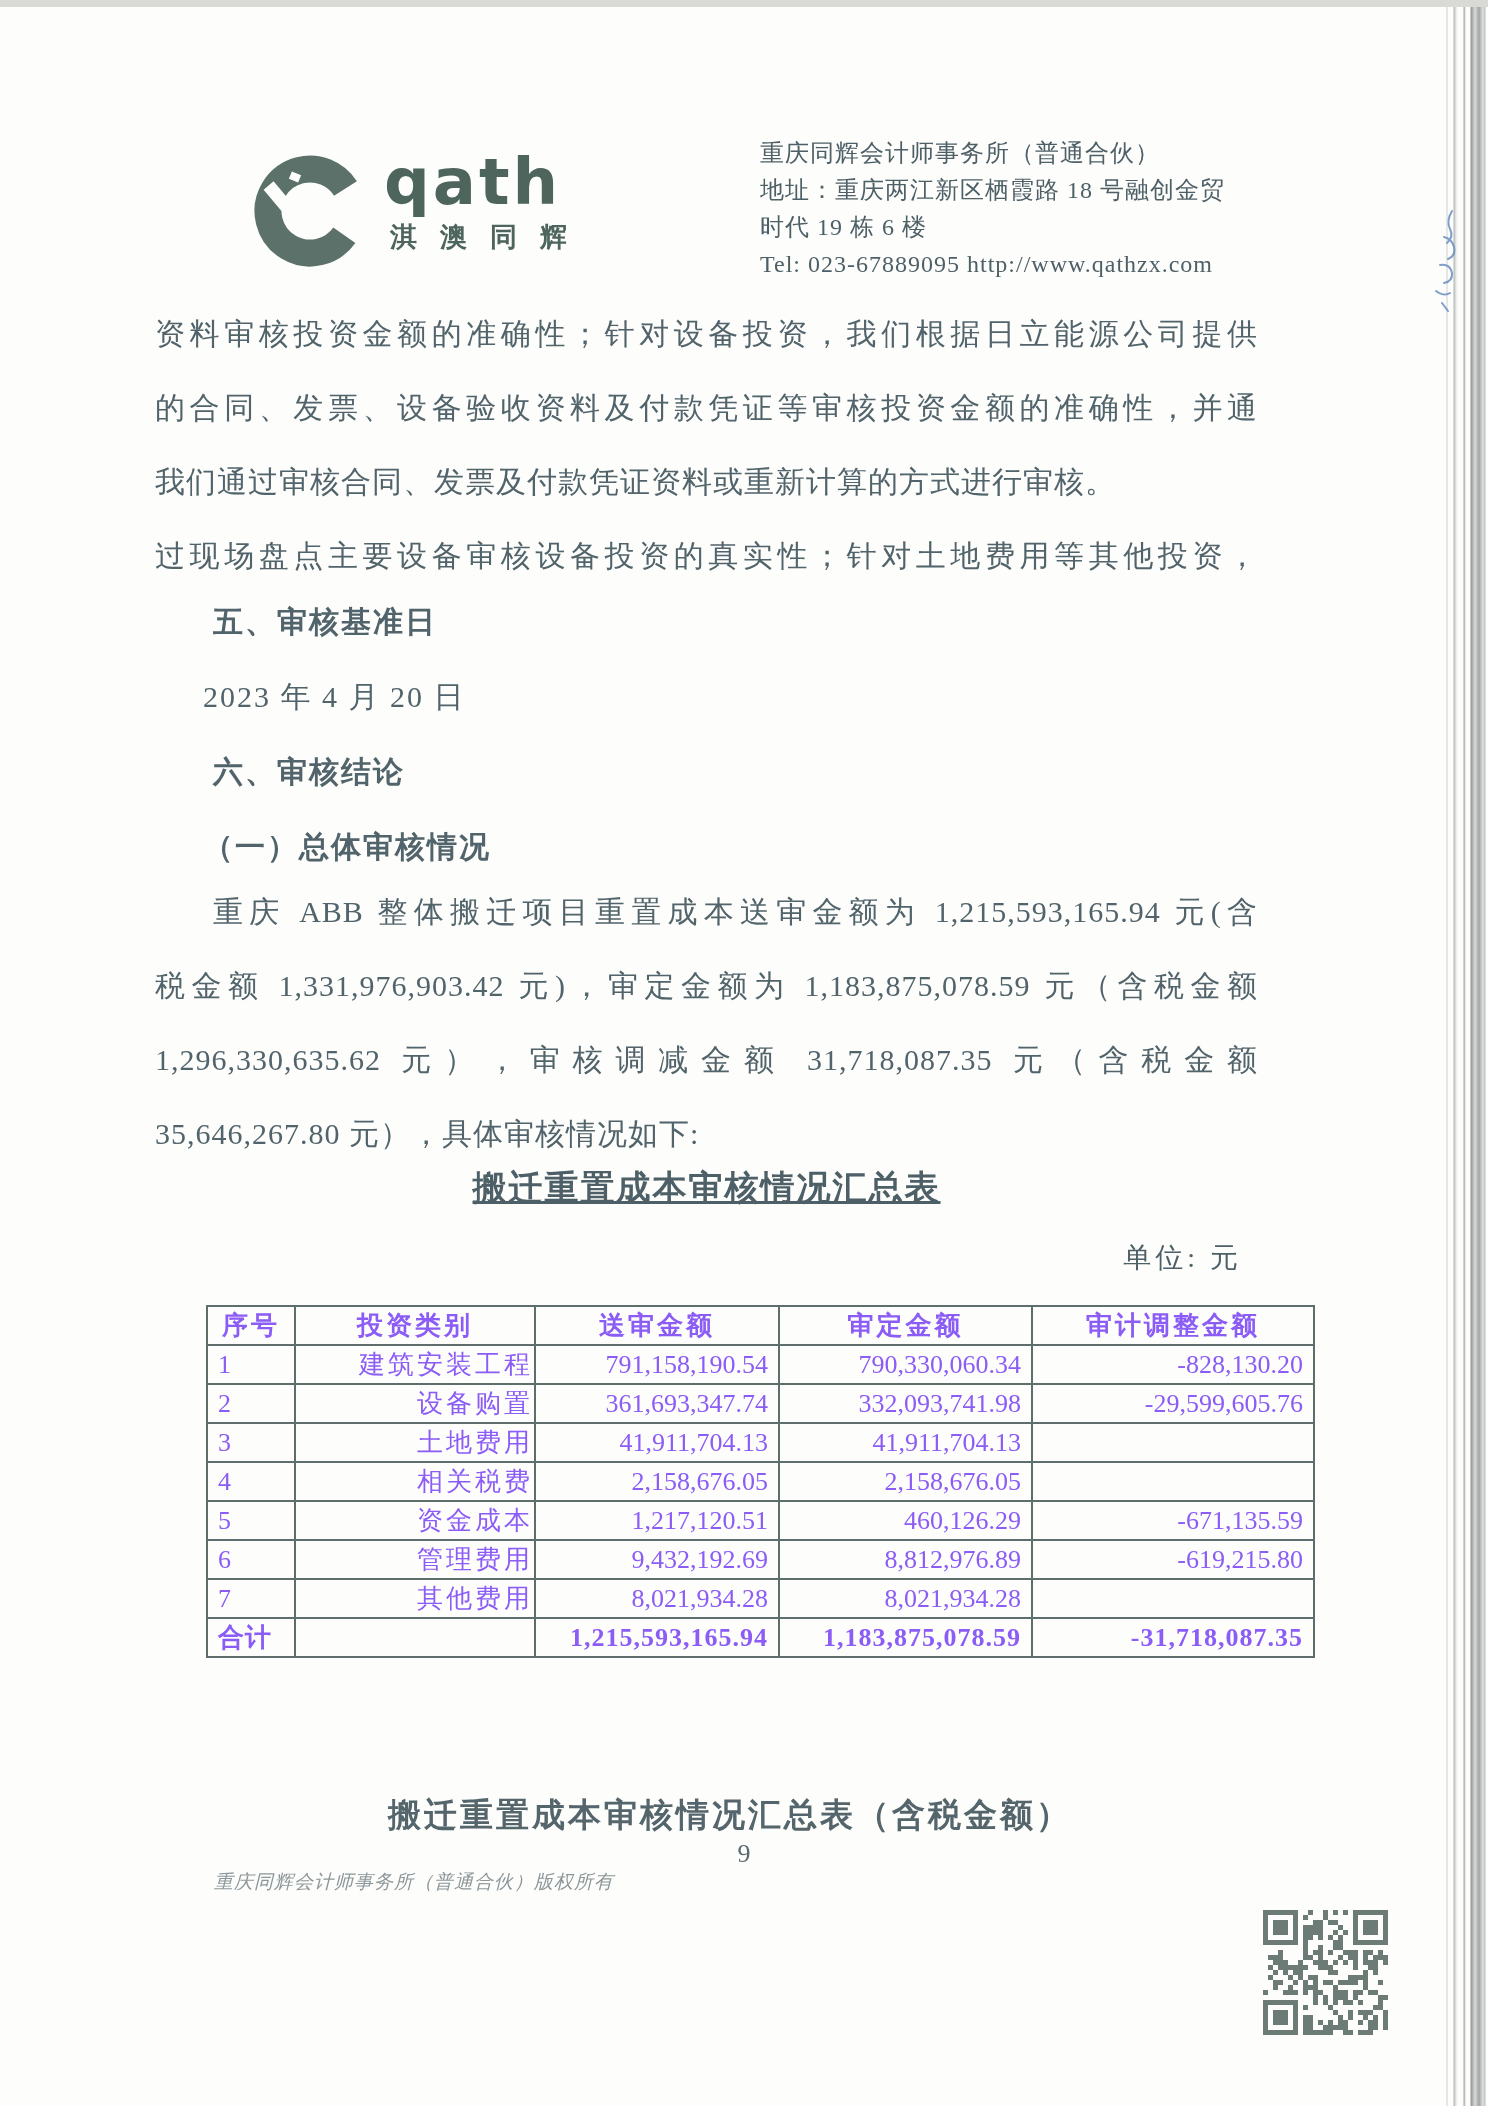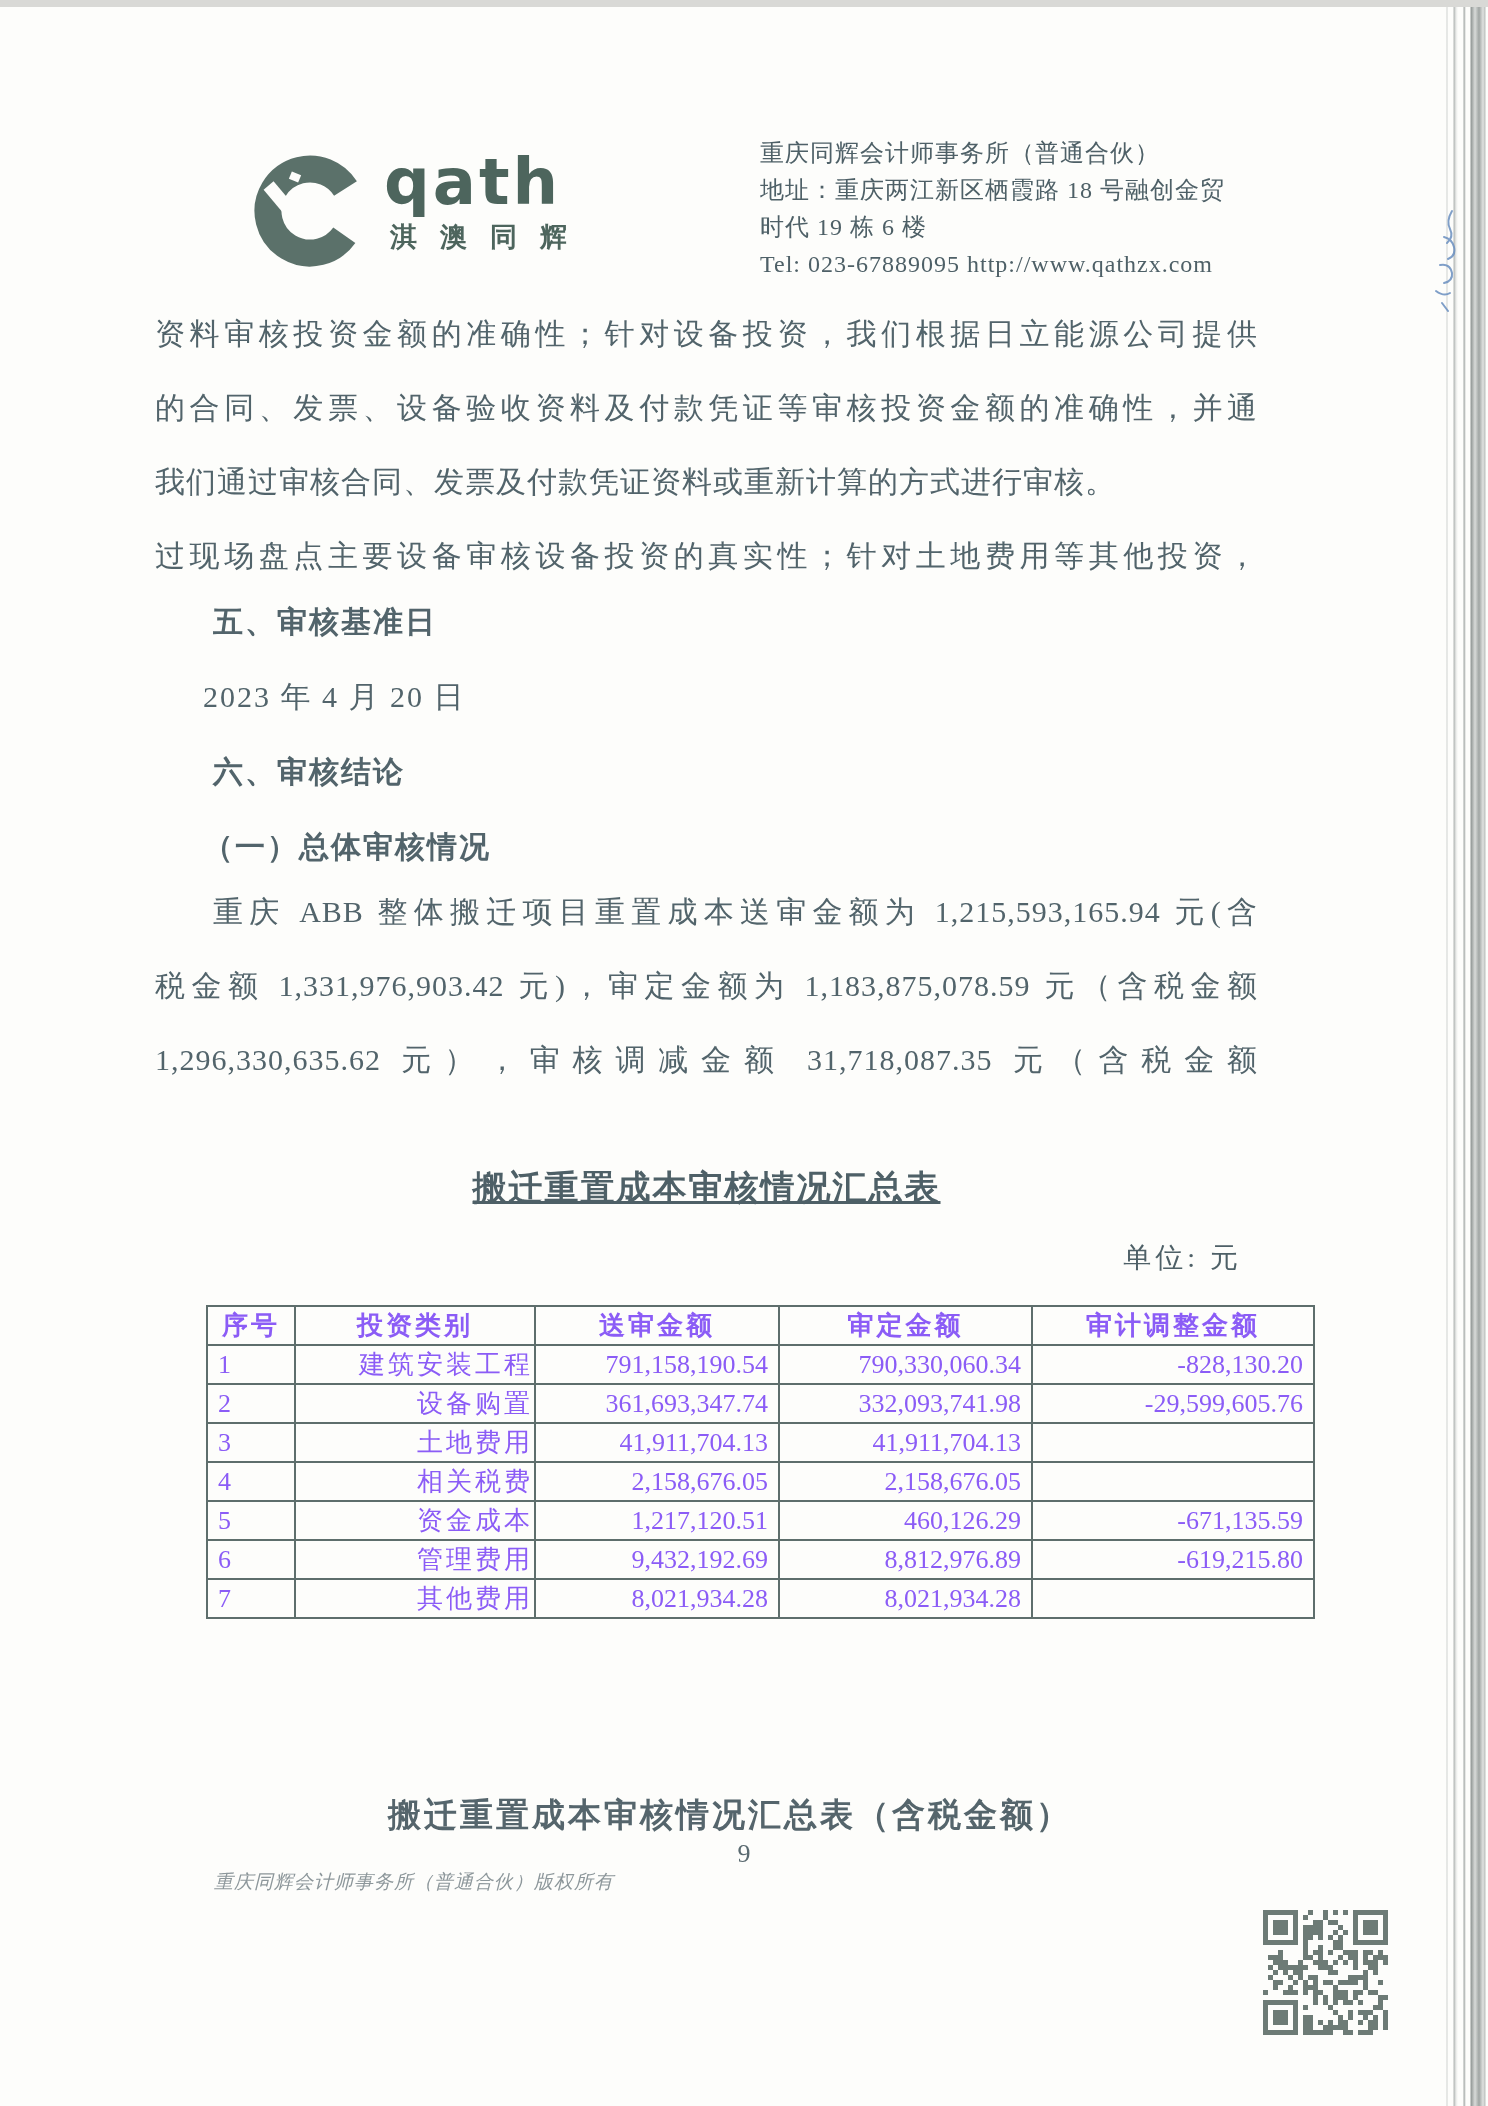--- a/index.html
+++ b/index.html
@@ -130,20 +130,21 @@
 
     <div class="heading ind60" style="top:578px">五、审核基准日</div>
     <div class="heading plain ind50" style="top:653px">2023 年 4 月 20 日</div>
     <div class="heading ind60" style="top:728px">六、审核结论</div>
     <div class="heading ind50" style="top:803px">（一）总体审核情况</div>
 
     <div class="para" style="top:868px">
         <div class="body-line indent">重庆 ABB 整体搬迁项目重置成本送审金额为 1,215,593,165.94 元(含</div>
         <div class="body-line">税金额 1,331,976,903.42 元)，审定金额为 1,183,875,078.59 元（含税金额</div>
         <div class="body-line">1,296,330,635.62 元），审核调减金额 31,718,087.35 元（含税金额</div>
+        <div class="body-line last">35,646,267.80 元），具体审核情况如下:</div>
       </div>
   </div>
 
   <div class="tbl-title">搬迁重置成本审核情况汇总表</div>
   <div class="unit-label">单位: 元</div>
 
   <table class="audit-table">
     <thead>
         <tr>
           <th class="col-0">序号</th>
@@ -195,20 +196,27 @@
           <td class="col-2">9,432,192.69</td>
           <td class="col-3">8,812,976.89</td>
           <td class="col-4">-619,215.80</td>
         </tr>
         <tr class="">
           <td class="col-0">7</td>
           <td class="col-1">其他费用</td>
           <td class="col-2">8,021,934.28</td>
           <td class="col-3">8,021,934.28</td>
           <td class="col-4"></td>
+        </tr>
+        <tr class="total">
+          <td class="col-0">合计</td>
+          <td class="col-1"></td>
+          <td class="col-2">1,215,593,165.94</td>
+          <td class="col-3">1,183,875,078.59</td>
+          <td class="col-4">-31,718,087.35</td>
         </tr>
       </tbody>
   </table>
 
   <div class="next-title">搬迁重置成本审核情况汇总表（含税金额）</div>
   <div class="page-number">9</div>
   <div class="copyright">重庆同辉会计师事务所（普通合伙）版权所有</div>
 
   <svg id="qr-svg" class="qr" width="125" height="125" viewBox="0 0 125 125">
       <g fill="#5a6a64" opacity="0.88">

